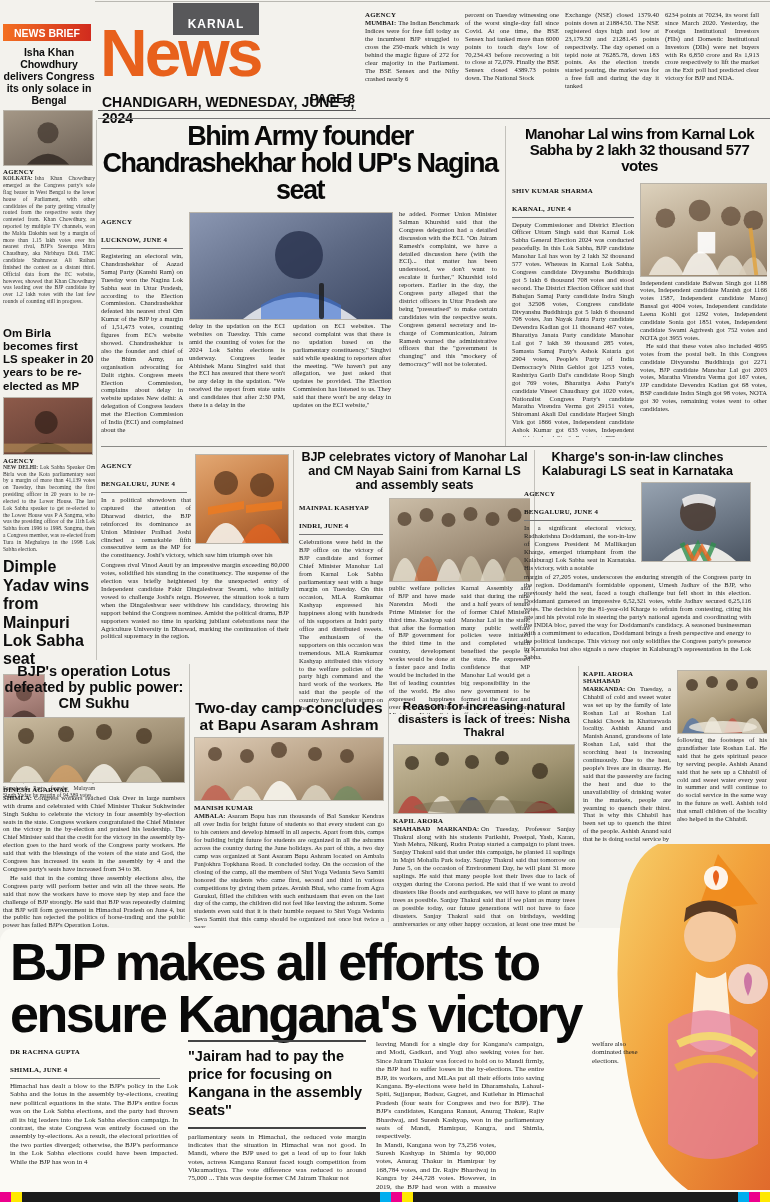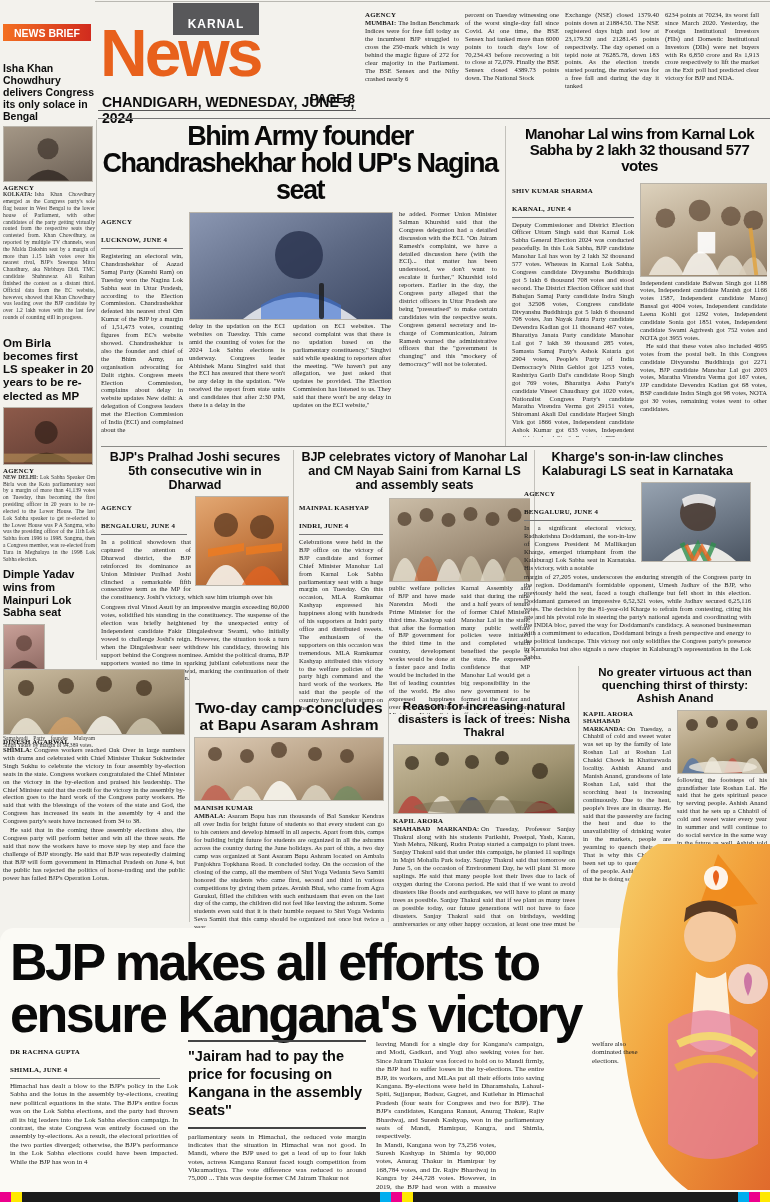--- a/index.html
+++ b/index.html
@@ -52,46 +52,46 @@
     <div class="col body-txt" style="width:94px;">6234 points at 70234, its worst fall since March 2020. Yesterday, the Foreign Institutional Investors (FIIs) and Domestic Institutional Investors (DIIs) were net buyers with Rs 6,850 crore and Rs 1,913 crore respectively to lift the market as the Exit poll had predicted clear victory for BJP and NDA.</div>
   </div>
 </div>
 <div class="rule-h" style="left:98px;top:118px;width:672px;background:#777;"></div>
 
 <div class="abs" style="left:3px;top:24px;width:92px;">
   <div id="brief-tab" style="width:88px;height:17px;">
     <span>NEWS BRIEF</span>
   </div>
 
-  <div class="brief-hl" style="margin-top:21px;">Isha Khan Chowdhury delivers Congress its only solace in Bengal</div>
+  <div class="brief-hl" style="margin-top:5px;text-align:center;">Isha Khan Chowdhury delivers Congress its only solace in Bengal</div>
   <div class="photo" style="width:88px;height:54px;margin-top:4px;background:linear-gradient(160deg,#a49786,#6e6257);">
     <svg viewBox="0 0 100 60">
         <circle cx="50" cy="24" r="12" fill="#40362d" opacity=".75"></circle>
         <path d="M26 60 Q50 36 74 60 Z" fill="#2e2620" opacity=".8"></path>
       </svg>
   </div>
   <div class="byline" style="margin-top:2px;">AGENCY</div>
   <div class="mini-txt">
     <span class="dateline">KOLKATA:</span><span>Isha Khan Chowdhury emerged as the Congress party's sole flag bearer in West Bengal to the lower house of Parliament, with other candidates of the party getting virtually routed from the respective seats they contested from. Khan Chowdhury, as reported by multiple TV channels, won the Malda Dakshin seat by a margin of more than 1.15 lakh votes over his nearest rival, BJP's Sreerupa Mitra Chaudhury, aka Nirbhaya Didi. TMC candidate Shahnawaz Ali Raihan finished the contest as a distant third. Official data from the EC website, however, showed that Khan Chowdhury was leading over the BJP candidate by over 1.2 lakh votes with the last few rounds of counting still in progress.</span>
   </div>
 
-  <div class="brief-hl" style="margin-top:16px;font-size:11.5px;">Om Birla becomes first LS speaker in 20 years to be re-elected as MP</div>
+  <div class="brief-hl" style="margin-top:22px;font-size:11.5px;">Om Birla becomes first LS speaker in 20 years to be re-elected as MP</div>
   <div class="photo" style="width:88px;height:56px;margin-top:4px;background:linear-gradient(160deg,#8d5a4a,#5f3c33);">
     <svg viewBox="0 0 100 60">
         <circle cx="48" cy="26" r="13" fill="#3a241d" opacity=".8"></circle>
         <path d="M22 60 Q48 38 76 60 Z" fill="#27160f" opacity=".85"></path>
         <rect x="0" y="50" width="100" height="10" fill="#caa45e" opacity=".5"></rect>
       </svg>
   </div>
   <div class="byline" style="margin-top:2px;">AGENCY</div>
   <div class="mini-txt">
     <span class="dateline">NEW DELHI:</span><span>Lok Sabha Speaker Om Birla won the Kota parliamentary seat by a margin of more than 41,139 votes on Tuesday, thus becoming the first presiding officer in 20 years to be re-elected to the Lower House. The last Lok Sabha speaker to get re-elected to the Lower House was P A Sangma, who was the presiding officer of the 11th Lok Sabha from 1996 to 1998. Sangma, then a Congress member, was re-elected from Tura in Meghalaya in the 1998 Lok Sabha election.</span>
   </div>
 
-  <div class="brief-hl" style="margin-top:6px;font-size:11px;">Dimple Yadav wins from Mainpuri Lok Sabha seat</div>
+  <div class="brief-hl" style="margin-top:6px;font-size:16px;">Dimple Yadav wins from Mainpuri Lok Sabha seat</div>
   <div class="mini-txt" style="margin-top:3px;">
     <span class="photo" style="float:left;width:40px;height:46px;margin:2px 3px 2px 0;background:linear-gradient(160deg,#c9a098,#8f6a63);">
       <svg viewBox="0 0 100 100">
           <circle cx="50" cy="38" r="20" fill="#5d4038" opacity=".75"></circle>
           <path d="M16 100 Q50 62 84 100 Z" fill="#43302a" opacity=".8"></path>
         </svg>
     </span>
     <span class="dateline">LUCKNOW:</span><span>Samajwadi Party candidate Dimple Yadav won from the Mainpuri Lok Sabha seat by a margin of 2,21,639 votes, defeating her nearest rival BJP's Jaiveer Singh. While Dimple got 5,98,526 votes, Singh got 3,76,887 votes. BSP candidate Shiv Prasad Yadav got 66,814 votes. In 2019 general elections, the seat was won by Samajwadi Party founder Mulayam Singh Yadav by margin of 94,389 votes.</span>
   </div>
 </div>
@@ -144,21 +144,20 @@
         </svg>
     </div>
     <div class="abs body-txt" style="left:128px;top:100px;width:127px;">
       <span>Independent candidate Balwan Singh got 1188 votes, Independent candidate Manish got 1166 votes 1587, Independent candidate Manoj Bansal got 4004 votes, Independent candidate Leena Kohli got 1292 votes, Independent candidate Sonia got 1851 votes, Independent candidate Swami Agrivesh got 752 votes and NOTA got 3955 votes.</span><br><span style="display:inline-block;text-indent:6px;">He said that these votes also included 4695 votes from the postal belt. In this Congress candidate Divyanshu Buddhiraja got 2271 votes, BJP candidate Manohar Lal got 2003 votes, Maratha Virendra Verma got 167 votes, JJP candidate Devendra Kadian got 68 votes, BSP candidate Indra Singh got 98 votes, NOTA got 30 votes, remaining votes went to other candidates.</span>
     </div>
   </div>
 </div>
 <div class="rule-h" style="left:101px;top:446px;width:666px;background:#8a8a86;"></div>
 
 <div class="abs" id="joshi" style="left:101px;top:450px;width:188px;height:260px;">
-  <div class="hl" style="font-size:12.5px;line-height:1.12;text-align:center;">BJP's Pralhad Joshi secures 5th consecutive win in Dharwad</div>
   <div style="margin-top:4px;overflow:hidden;">
     <div class="photo" style="float:right;width:92px;height:88px;margin:0 0 3px 4px;background:linear-gradient(155deg,#e3a873,#c47a42 55%,#9a5328);">
       <svg viewBox="0 0 92 88">
           <circle cx="30" cy="28" r="12" fill="#5a3categ" opacity="0"></circle>
           <circle cx="30" cy="28" r="12" fill="#5a371f" opacity=".75"></circle>
           <circle cx="66" cy="30" r="12" fill="#5a371f" opacity=".75"></circle>
           <path d="M10 88 Q30 48 50 88Z" fill="#f6f2ea" opacity=".9"></path>
           <path d="M46 88 Q66 50 86 88Z" fill="#e8641f" opacity=".7"></path>
           <path d="M12 52 L48 46 L48 54 L12 60Z" fill="#ef7a1e" opacity=".8"></path>
           <path d="M50 50 L86 46 L86 54 L50 58Z" fill="#ef7a1e" opacity=".8"></path>
@@ -212,20 +211,21 @@
           <path d="M44 62 L52 78 L60 64 L68 78" stroke="#e8641f" stroke-width="4" fill="none" opacity=".8"></path>
         </svg>
     </div>
     <div class="byline-block" style="width:108px;"><span class="byline">AGENCY</span><br><span class="byline">BENGALURU, JUNE 4</span></div>
     <div class="body-txt">In a significant electoral victory, Radhakrishna Doddamani, the son-in-law of Congress President M Mallikarjun Kharge, emerged triumphant from the Kalaburagi Lok Sabha seat in Karnataka. His victory, with a notable</div>
   </div>
   <div class="body-txt" style="margin-top:2px;max-height:106px;overflow:hidden;">margin of 27,205 votes, underscores the enduring strength of the Congress party in the region. Doddamani's formidable opponent, Umesh Jadhav of the BJP, who previously held the seat, faced a tough challenge but fell short in this election. Doddamani garnered an impressive 6,52,321 votes, while Jadhav secured 6,25,116 votes. The decision by the 81-year-old Kharge to refrain from contesting, citing his age and his pivotal role in steering the party's national agenda and coordinating with the INDIA bloc, paved the way for Doddamani's candidacy. A seasoned businessman with a commitment to education, Doddamani brings a fresh perspective and energy to the political landscape. This victory not only solidifies the Congress party's presence in Karnataka but also signals a new chapter in Kalaburagi's representation in the Lok Sabha.</div>
 </div>
 
 <div class="abs" id="sukhu" style="left:3px;top:664px;width:182px;height:260px;">
+  <div class="hl" style="font-size:14.5px;line-height:1.1;text-align:center;">BJP's operation Lotus defeated by public power: CM Sukhu</div>
   <div class="photo" style="width:180px;height:64px;margin-top:5px;background:linear-gradient(165deg,#c9ba9e,#9d8d72 60%,#6f6149);">
     <svg viewBox="0 0 180 64">
         <circle cx="22" cy="18" r="8" fill="#43311f" opacity=".75"></circle>
         <circle cx="62" cy="16" r="8" fill="#43311f" opacity=".75"></circle>
         <circle cx="100" cy="14" r="8" fill="#43311f" opacity=".75"></circle>
         <circle cx="140" cy="18" r="8" fill="#43311f" opacity=".75"></circle>
         <path d="M6 64 Q22 32 40 64Z" fill="#eae4d4" opacity=".85"></path>
         <path d="M44 64 Q62 30 80 64Z" fill="#d7a36a" opacity=".75"></path>
         <path d="M82 64 Q100 28 118 64Z" fill="#f1ede3" opacity=".9"></path>
         <path d="M122 64 Q140 32 158 64Z" fill="#cfc5ae" opacity=".85"></path>
@@ -280,21 +280,20 @@
       </svg>
   </div>
   <div class="byline" style="margin-top:3px;">KAPIL ARORA</div>
   <div class="body-txt" style="margin-top:1px;max-height:122px;overflow:hidden;">
     <span class="dateline">SHAHABAD MARKANDA:</span><span>On Tuesday, Professor Sanjay Thakral along with his students Parikshit, Preetpal, Yash, Karan, Yash Mehra, Nikunj, Rudra Pratap started a campaign to plant trees. Sanjay Thakral said that under this campaign, he planted 11 saplings in Majri Mohalla Park today. Sanjay Thakral said that tomorrow on June 5, on the occasion of Environment Day, he will plant 31 more saplings. He said that many people lost their lives due to lack of oxygen during the Corona period. He said that if we want to avoid disasters like floods and earthquakes, we will have to plant as many trees as possible. Sanjay Thakral said that if we plant as many trees as possible today, our future generations will not have to face disasters. Sanjay Thakral said that on birthdays, wedding anniversaries or any other happy occasion, at least one tree must be planted and taken care of. Sanjay Thakral said that life is not possible without trees because trees give us oxygen due to which life is possible.</span>
   </div>
 </div>
 <div class="rule-v" style="left:578px;top:666px;height:256px;"></div>
 
 <div class="abs" id="thirst" style="left:583px;top:666px;width:184px;height:256px;">
-  <div class="hl" style="font-size:11.5px;line-height:1.15;text-align:center;">No greater virtuous act than quenching thirst of thirsty: Ashish Anand</div>
   <div style="position:relative;margin-top:4px;height:230px;overflow:hidden;">
     <div class="abs" style="left:0;top:0;width:88px;">
       <div class="byline">KAPIL ARORA</div>
       <div class="body-txt">
         <span class="dateline">SHAHABAD MARKANDA:</span><span>On Tuesday, a Chhabil of cold and sweet water was set up by the family of late Roshan Lal at Roshan Lal Chakki Chowk in Khattarwada locality. Ashish Anand and Manish Anand, grandsons of late Roshan Lal, said that the scorching heat is increasing continuously. Due to the heat, people's lives are in disarray. He said that the passersby are facing the heat and due to the unavailability of drinking water in the markets, people are yearning to quench their thirst. That is why this Chhabil has been set up to quench the thirst of the people. Ashish Anand said that he is doing social service by</span>
       </div>
     </div>
     <div class="photo" style="position:absolute;left:94px;top:0;width:90px;height:62px;background:linear-gradient(160deg,#d4c5ab,#a89776 60%,#7b6b50);">
       <svg viewBox="0 0 90 62">
           <circle cx="14" cy="14" r="6" fill="#453categ" opacity="0"></circle>

